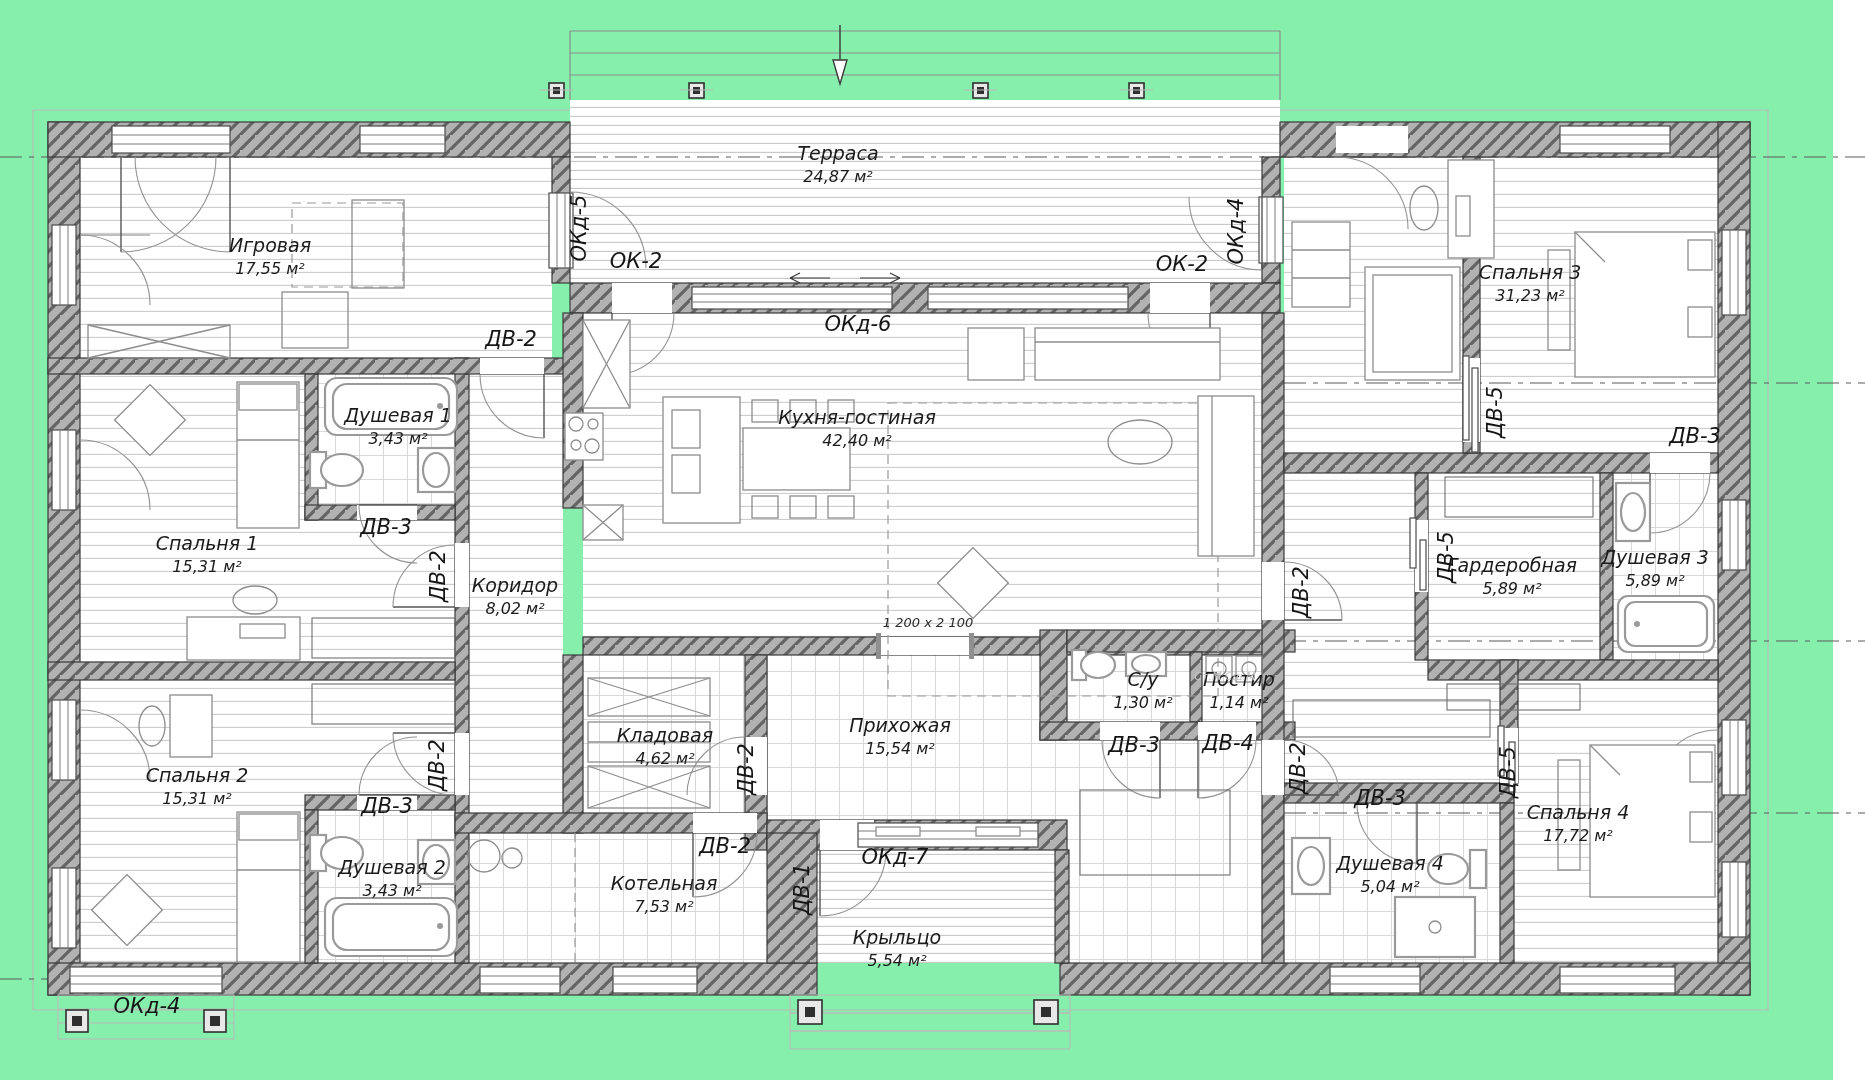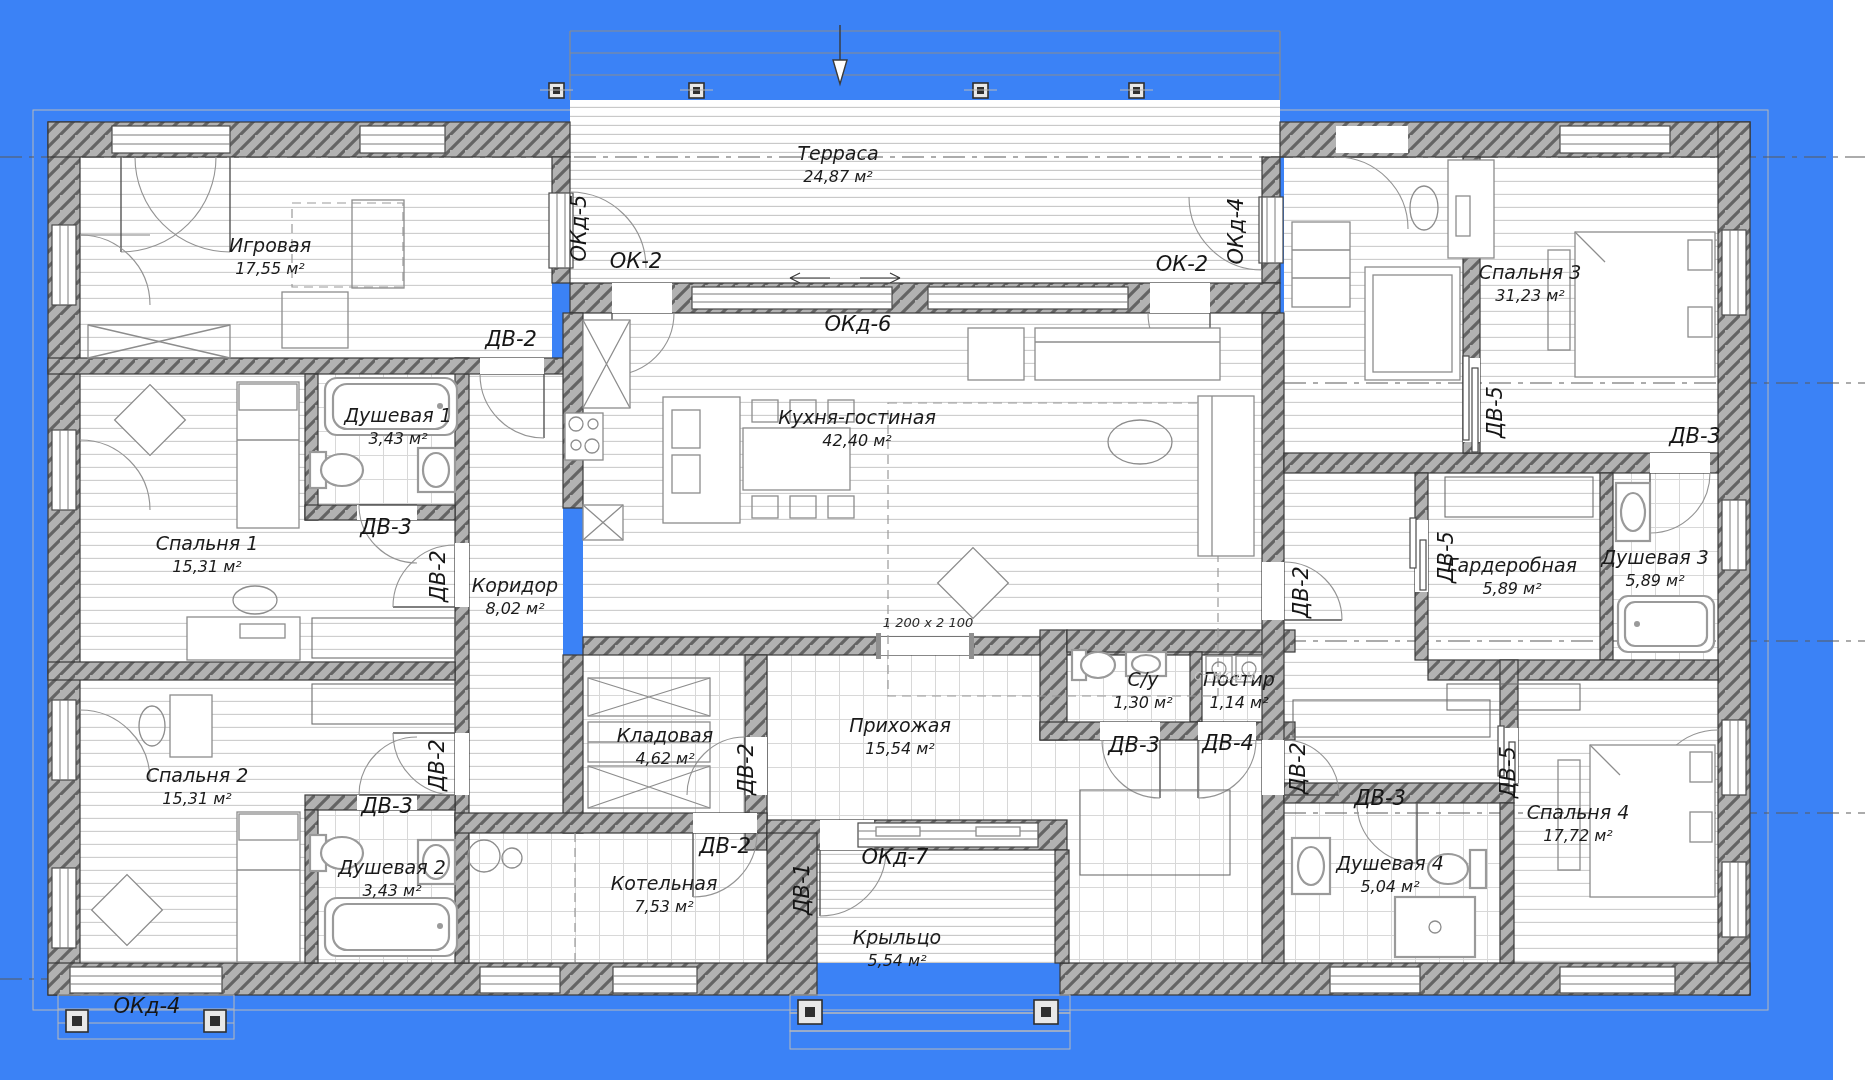--- a/index.html
+++ b/index.html
@@ -1,16 +1,16 @@
 <!DOCTYPE html>
 <html><head>
 <meta charset="utf-8">
 <style>
   html,body{margin:0;padding:0;background:#ffffff;}
-  .stage{width:1833px;height:1080px;position:relative;background:#3b82f6;font-family:"DejaVu Sans",sans-serif;}
+  .stage{width:1833px;height:1080px;position:relative;background:#86efac;font-family:"DejaVu Sans",sans-serif;}
   svg{display:block}
   .wall{fill:url(#hatch);stroke:#3a3a3a;stroke-width:1.2;}
   .gap{fill:#ffffff;stroke:none;}
   .win{fill:#ffffff;stroke:#4a4a4a;stroke-width:1.2;}
   .winline{stroke:#7a7a7a;stroke-width:1;}
   .jamb{fill:#8f8f8f;}
   .arc{fill:none;stroke:#949494;stroke-width:1.1;}
   .leaf{stroke:#555;stroke-width:1.4;}
   .slide{fill:#fff;stroke:#4a4a4a;stroke-width:1.2;}
   .furn{fill:none;stroke:#8d8d8d;stroke-width:1.3;}

